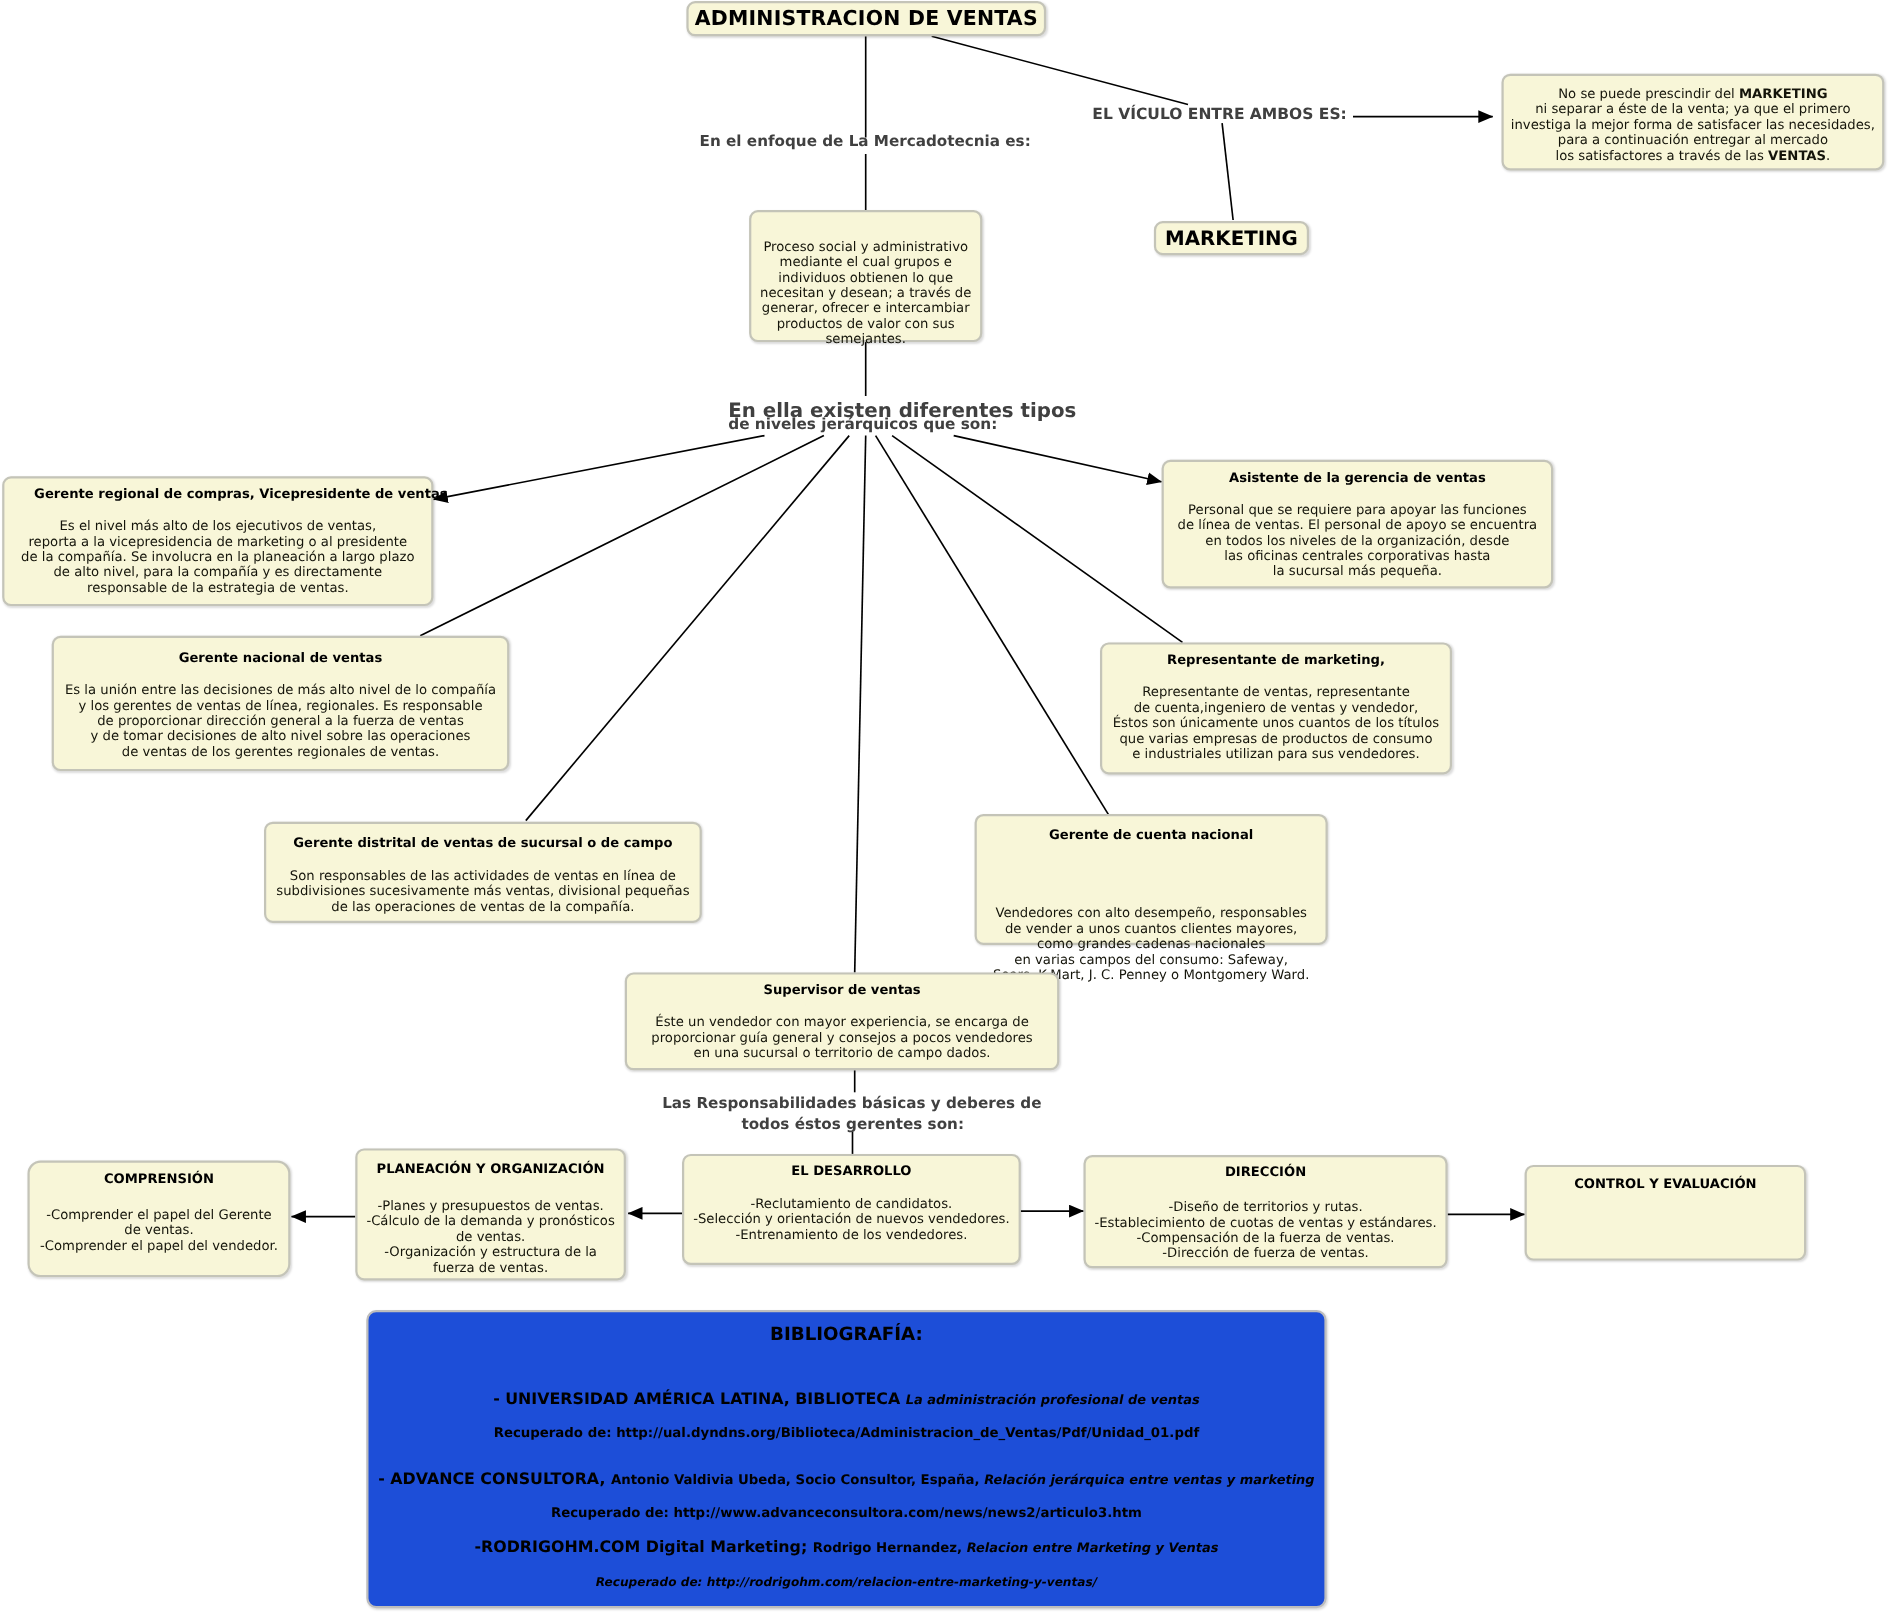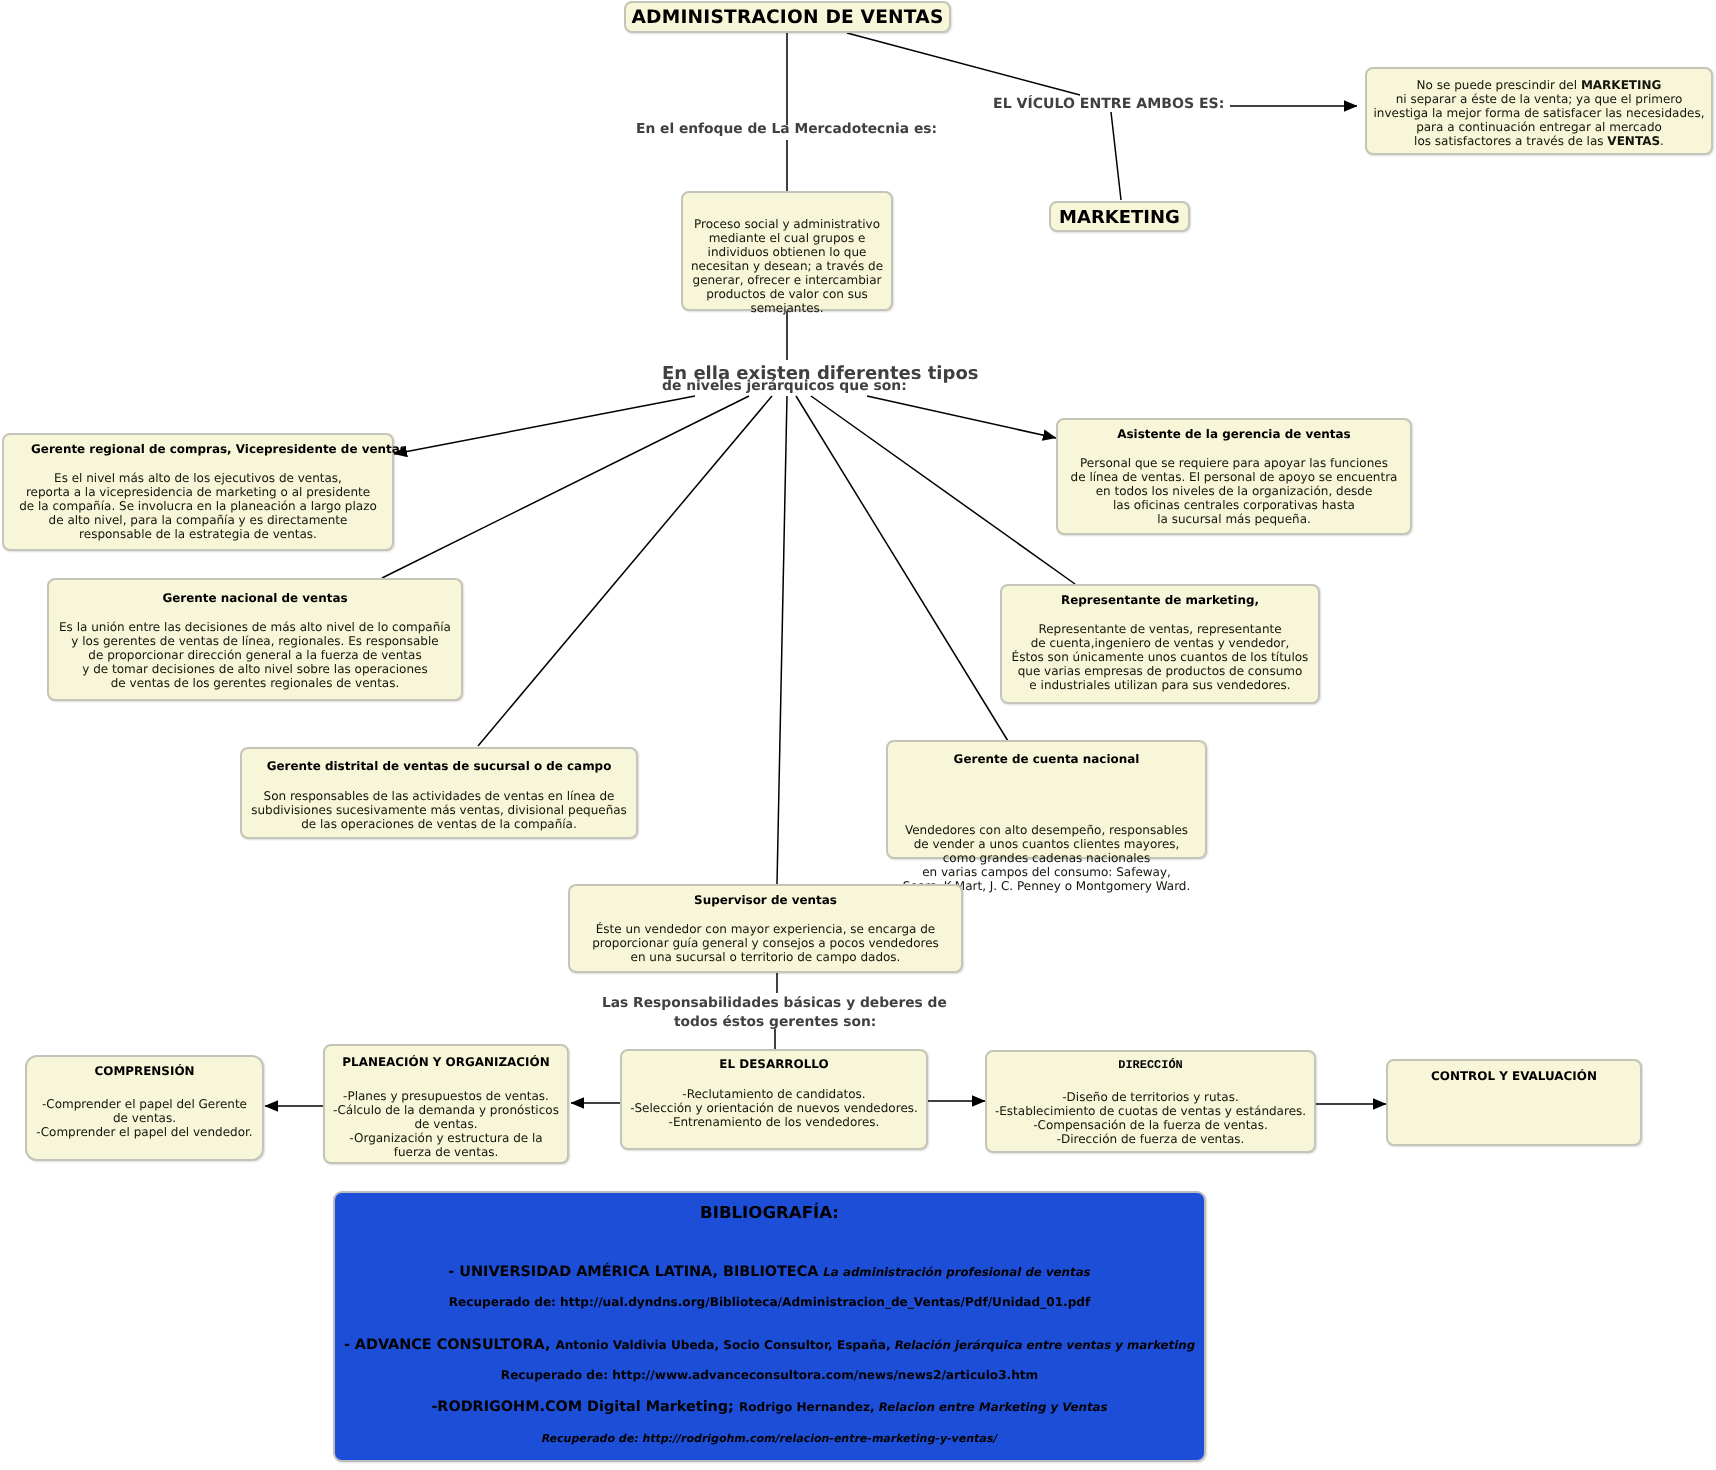--- a/index.html
+++ b/index.html
@@ -179,21 +179,21 @@
     </div>
 <div class="node" style="left:620px;top:1049px;width:308px;height:101px;font-size:12px;line-height:14px;">
       <div class="ttl" style="font-size:11.95px;top:6px;">EL DESARROLLO</div>
       <div class="bodyt" style="top:36px;">
         <div>-Reclutamiento de candidatos.</div>
         <div>-Selección y orientación de nuevos vendedores.</div>
         <div>-Entrenamiento de los vendedores.</div>
       </div>
     </div>
 <div class="node" style="left:985px;top:1050px;width:331px;height:103px;font-size:12px;line-height:14px;">
-      <div class="ttl" style="font-size:11.95px;top:6px;font-family:Liberation Mono, monospace;">DIRECCIÓN</div>
+      <div class="ttl" style="font-size:11.95px;top:6px;">DIRECCIÓN</div>
       <div class="bodyt" style="top:38px;">
         <div>-Diseño de territorios y rutas.</div>
         <div>-Establecimiento de cuotas de ventas y estándares.</div>
         <div>-Compensación de la fuerza de ventas.</div>
         <div>-Dirección de fuerza de ventas.</div>
       </div>
     </div>
 <div class="node" style="left:1386px;top:1059px;width:256px;height:87px;font-size:12px;line-height:14px;">
       <div class="ttl" style="font-size:11.95px;top:8px;">CONTROL Y EVALUACIÓN</div>
     </div>

